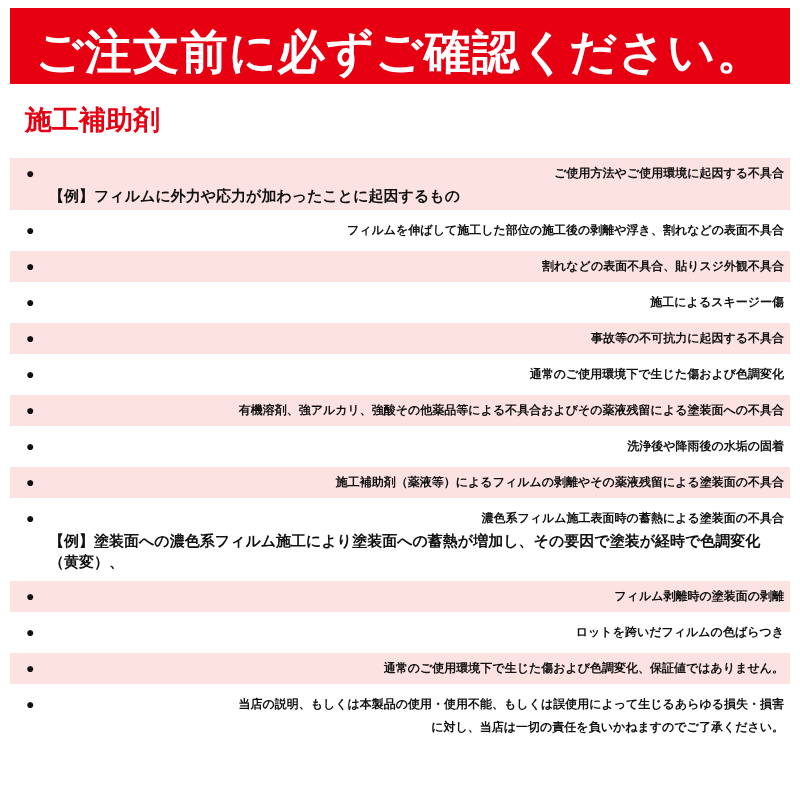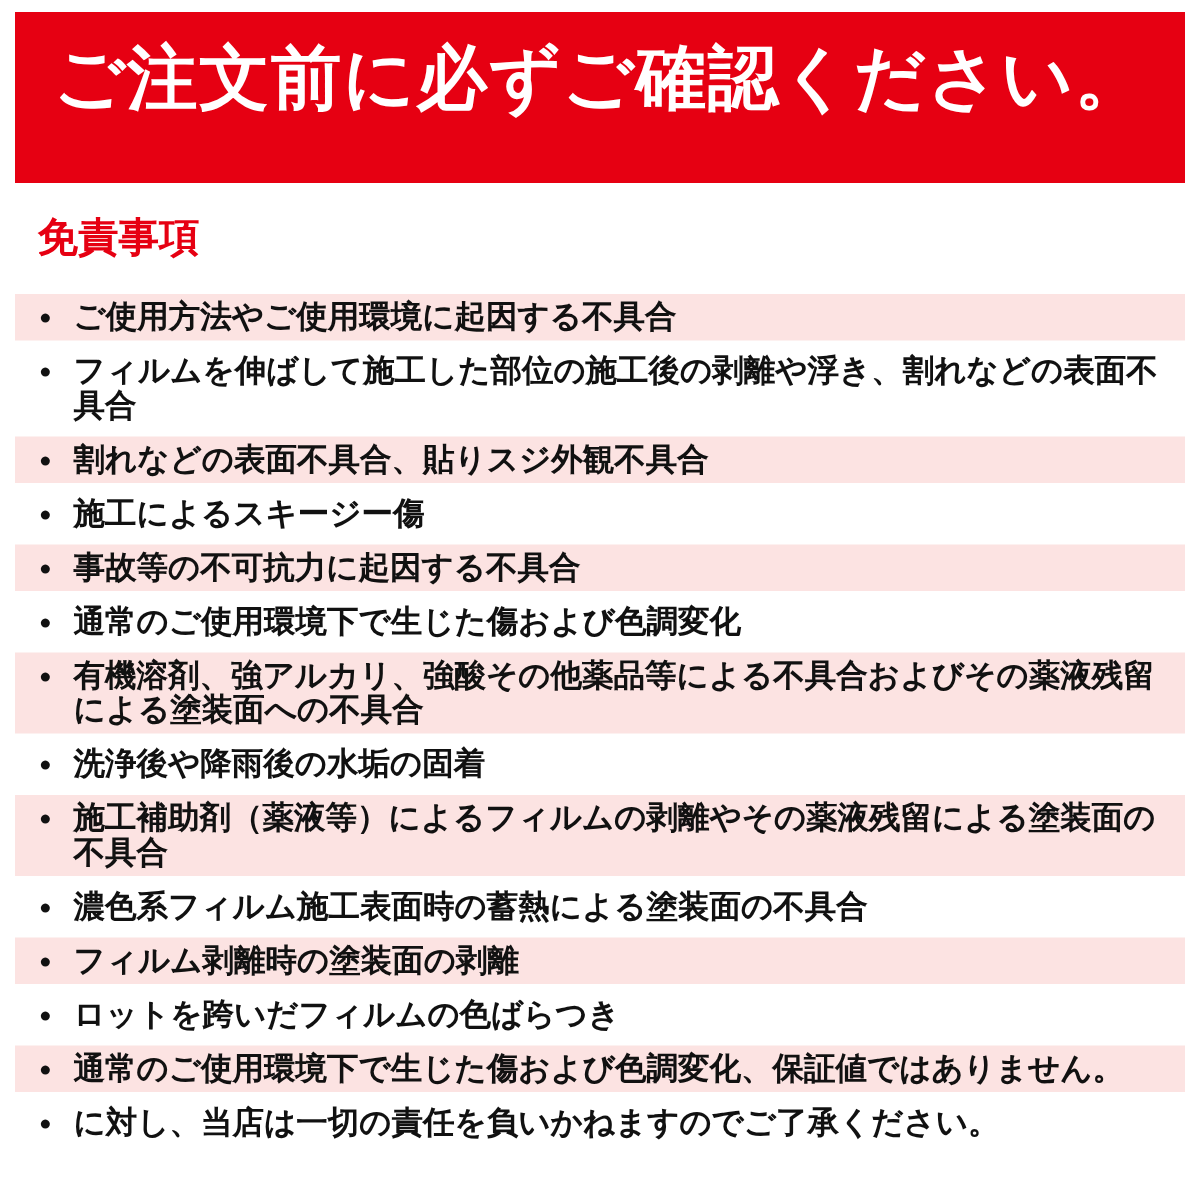--- a/index.html
+++ b/index.html
@@ -12,21 +12,21 @@
   *{box-sizing:border-box;margin:0;padding:0;}
   html,body{width:800px;background:var(--page-bg);}
   body{
     font-family:"Liberation Sans","DejaVu Sans",sans-serif;
     color:var(--ink);
     width:800px;height:800px;overflow:hidden;
   }
   .page{width:800px;height:800px;}
   .banner{
     margin:8px 10px 0 10px;
-    height:114px;
+    height:76px;
     background:var(--red);
     color:var(--banner-text);
     font-size:47px;
     font-weight:bold;
     text-align:center;
     line-height:88px;
     letter-spacing:1px;
     white-space:nowrap;
   }
   .section-title{
@@ -52,53 +52,57 @@
   .bullet{
     flex:0 0 auto;
     width:16px;
     font-size:14px;
     line-height:23px;
     margin-right:7px;
     color:var(--ink);
   }
   .text-col{flex:1;min-width:0;}
   .text-line{
-    font-size:21px;
+    font-size:12px;
     line-height:23px;
     font-weight:bold;
     color:var(--ink);
+    text-align:right;
   }
   .notes{padding-left:23px;}
   .note-line{
     font-size:15px;
     line-height:21px;
     font-weight:600;
     color:var(--ink);
   }
   .note-line + .note-line{padding-left:52px;}
 </style>
 </head>
 <body>
 
 <div class="page">
 
   <div class="banner">
     <span>ご注文前に必ずご確認ください。</span>
   </div>
 
-  <h2 class="section-title">免責事項</h2>
+  <h2 class="section-title">施工補助剤</h2>
 
   <div class="items">
       <div class="row highlight">
     <div class="main-line">
       <span class="bullet">●</span>
       <div class="text-col">
             <div class="text-line">ご使用方法やご使用環境に起因する不具合</div>
           </div>
     </div>
+    <div class="notes">
+          <div class="note-line">【例】フィルムに外力や応力が加わったことに起因するもの</div>
+        </div>
   </div>
       <div class="row">
     <div class="main-line">
       <span class="bullet">●</span>
       <div class="text-col">
             <div class="text-line">フィルムを伸ばして施工した部位の施工後の剥離や浮き、割れなどの表面不具合</div>
           </div>
     </div>
 
   </div>
@@ -165,20 +169,21 @@
 
   </div>
       <div class="row">
     <div class="main-line">
       <span class="bullet">●</span>
       <div class="text-col">
             <div class="text-line">濃色系フィルム施工表面時の蓄熱による塗装面の不具合</div>
           </div>
     </div>
     <div class="notes">
+          <div class="note-line">【例】塗装面への濃色系フィルム施工により塗装面への蓄熱が増加し、その要因で塗装が経時で色調変化（黄変）、</div>
         </div>
   </div>
       <div class="row highlight">
     <div class="main-line">
       <span class="bullet">●</span>
       <div class="text-col">
             <div class="text-line">フィルム剥離時の塗装面の剥離</div>
           </div>
     </div>
 
@@ -198,20 +203,21 @@
       <div class="text-col">
             <div class="text-line">通常のご使用環境下で生じた傷および色調変化、保証値ではありません。</div>
           </div>
     </div>
 
   </div>
       <div class="row">
     <div class="main-line">
       <span class="bullet">●</span>
       <div class="text-col">
+            <div class="text-line">当店の説明、もしくは本製品の使用・使用不能、もしくは誤使用によって生じるあらゆる損失・損害</div>
             <div class="text-line">に対し、当店は一切の責任を負いかねますのでご了承ください。</div>
           </div>
     </div>
 
   </div>
     </div>
 
 </div>
 
 </body></html>

